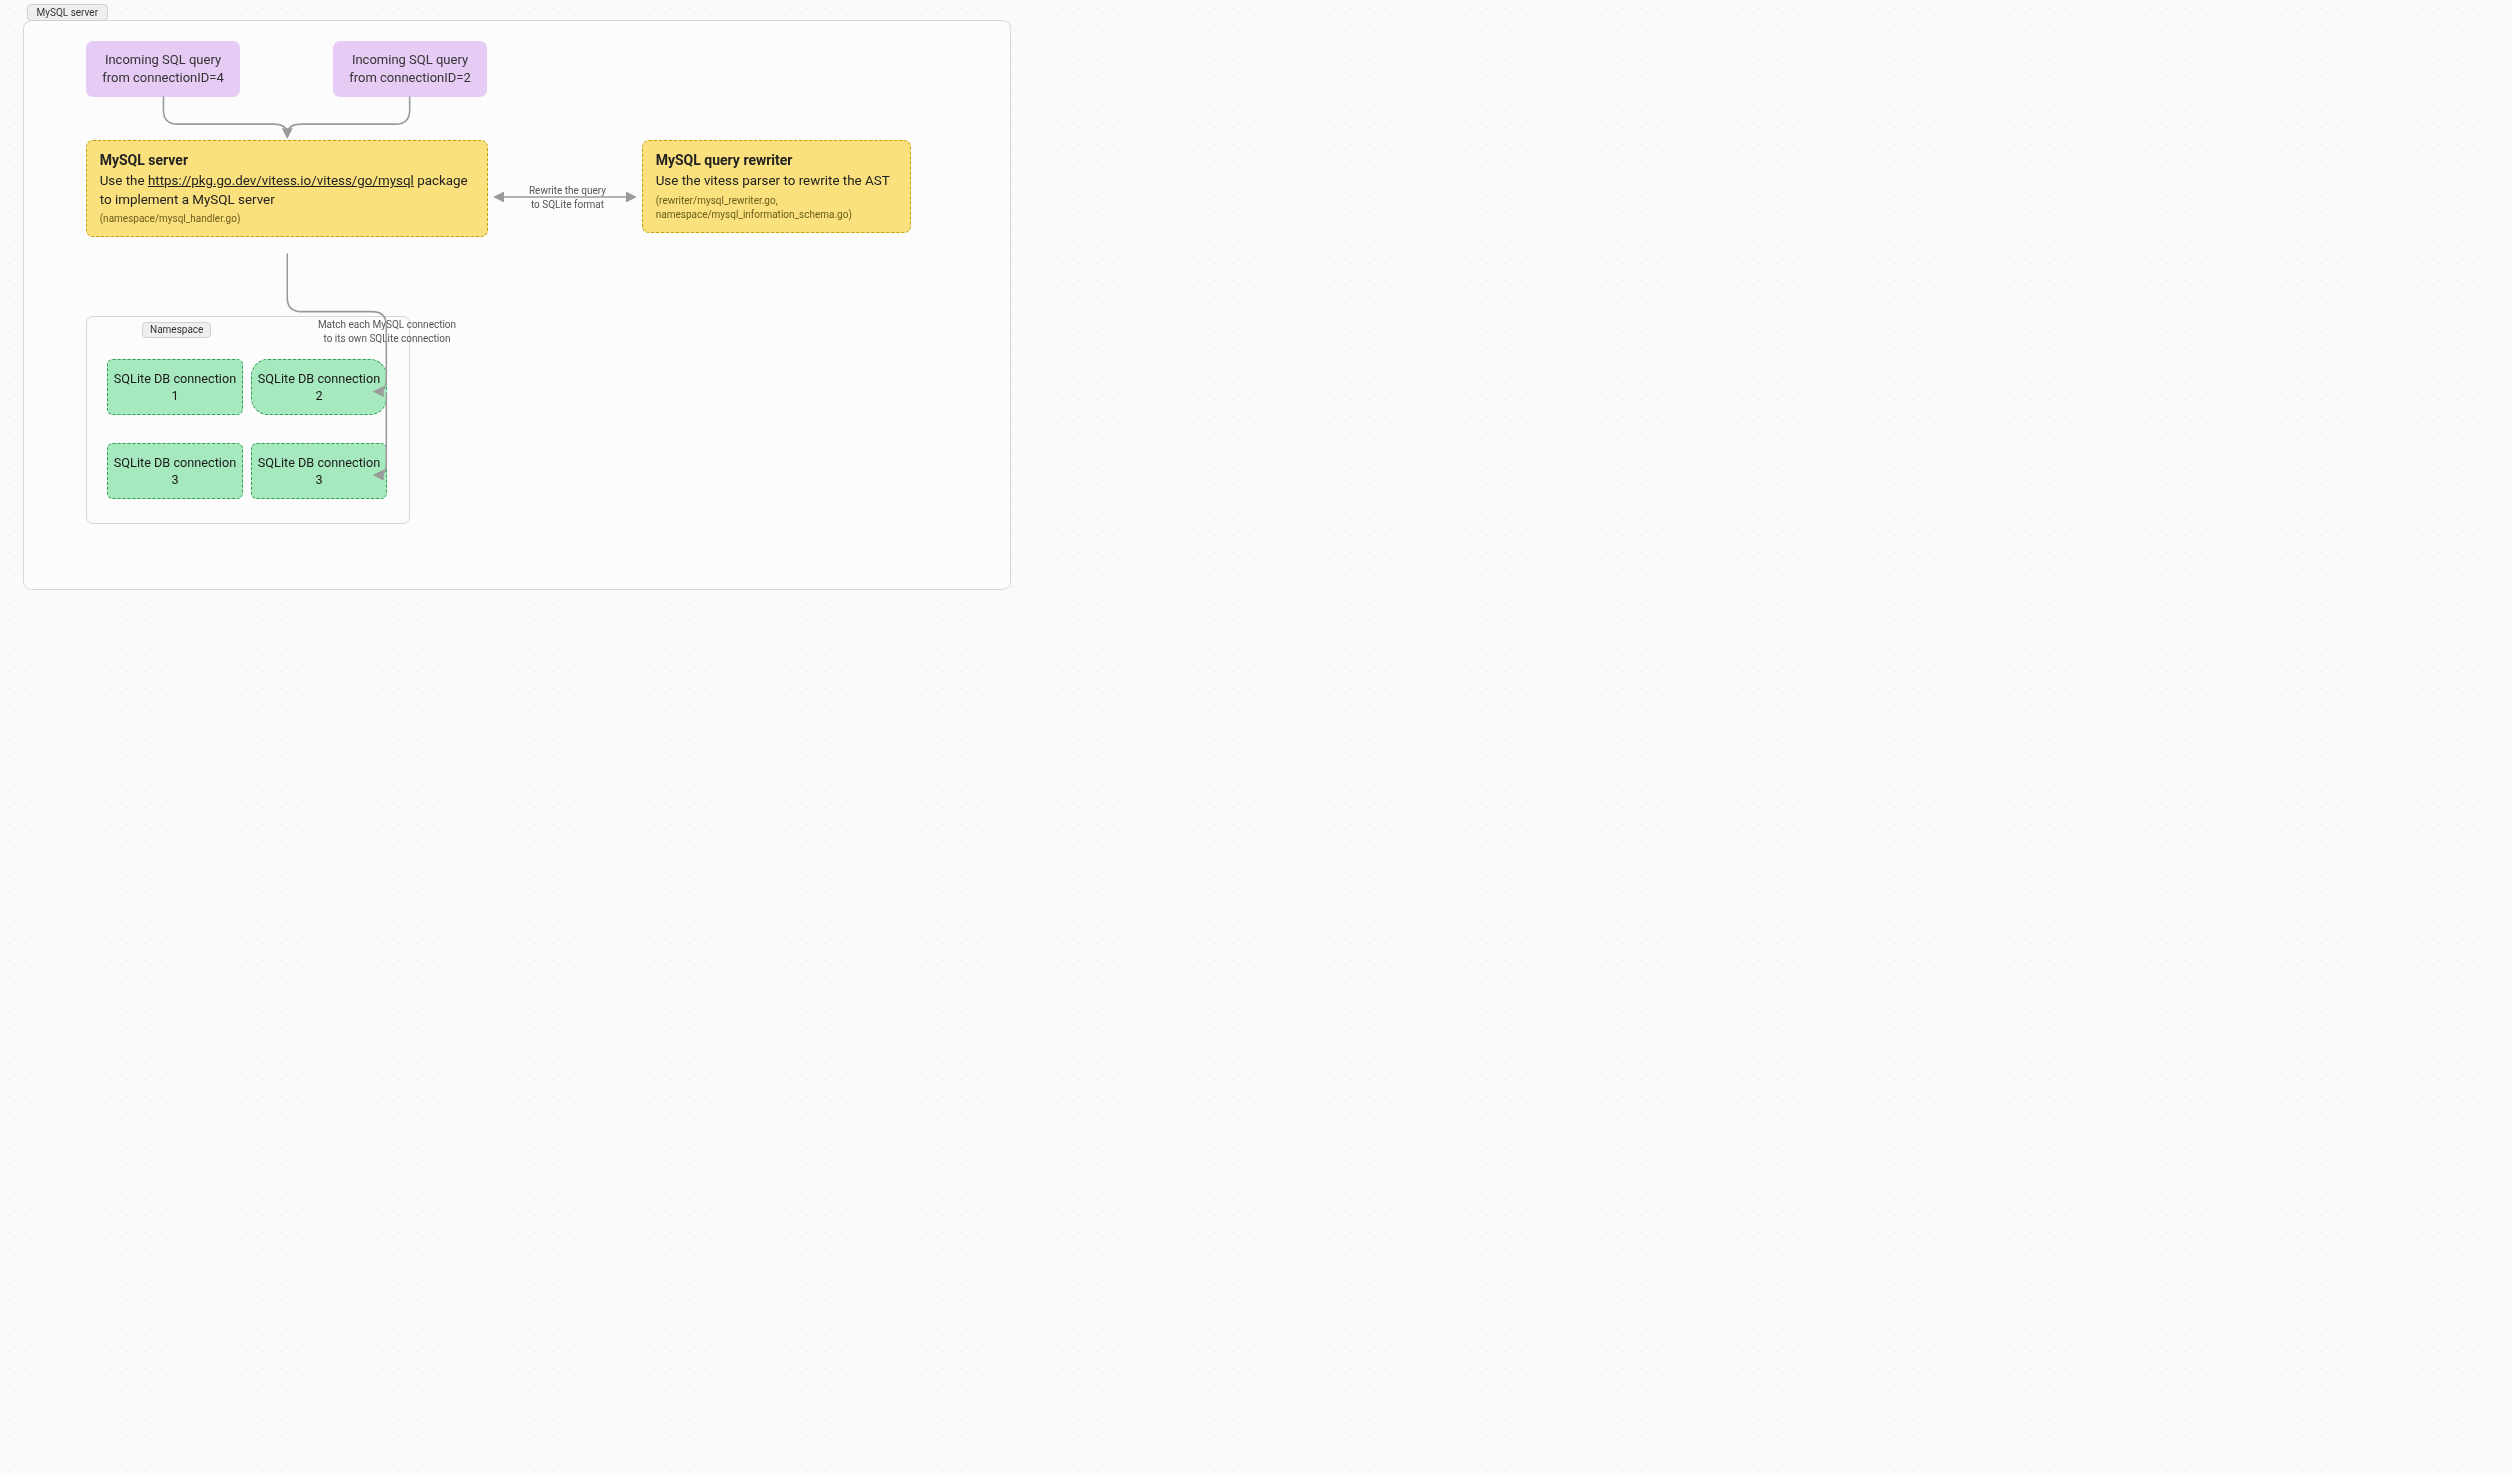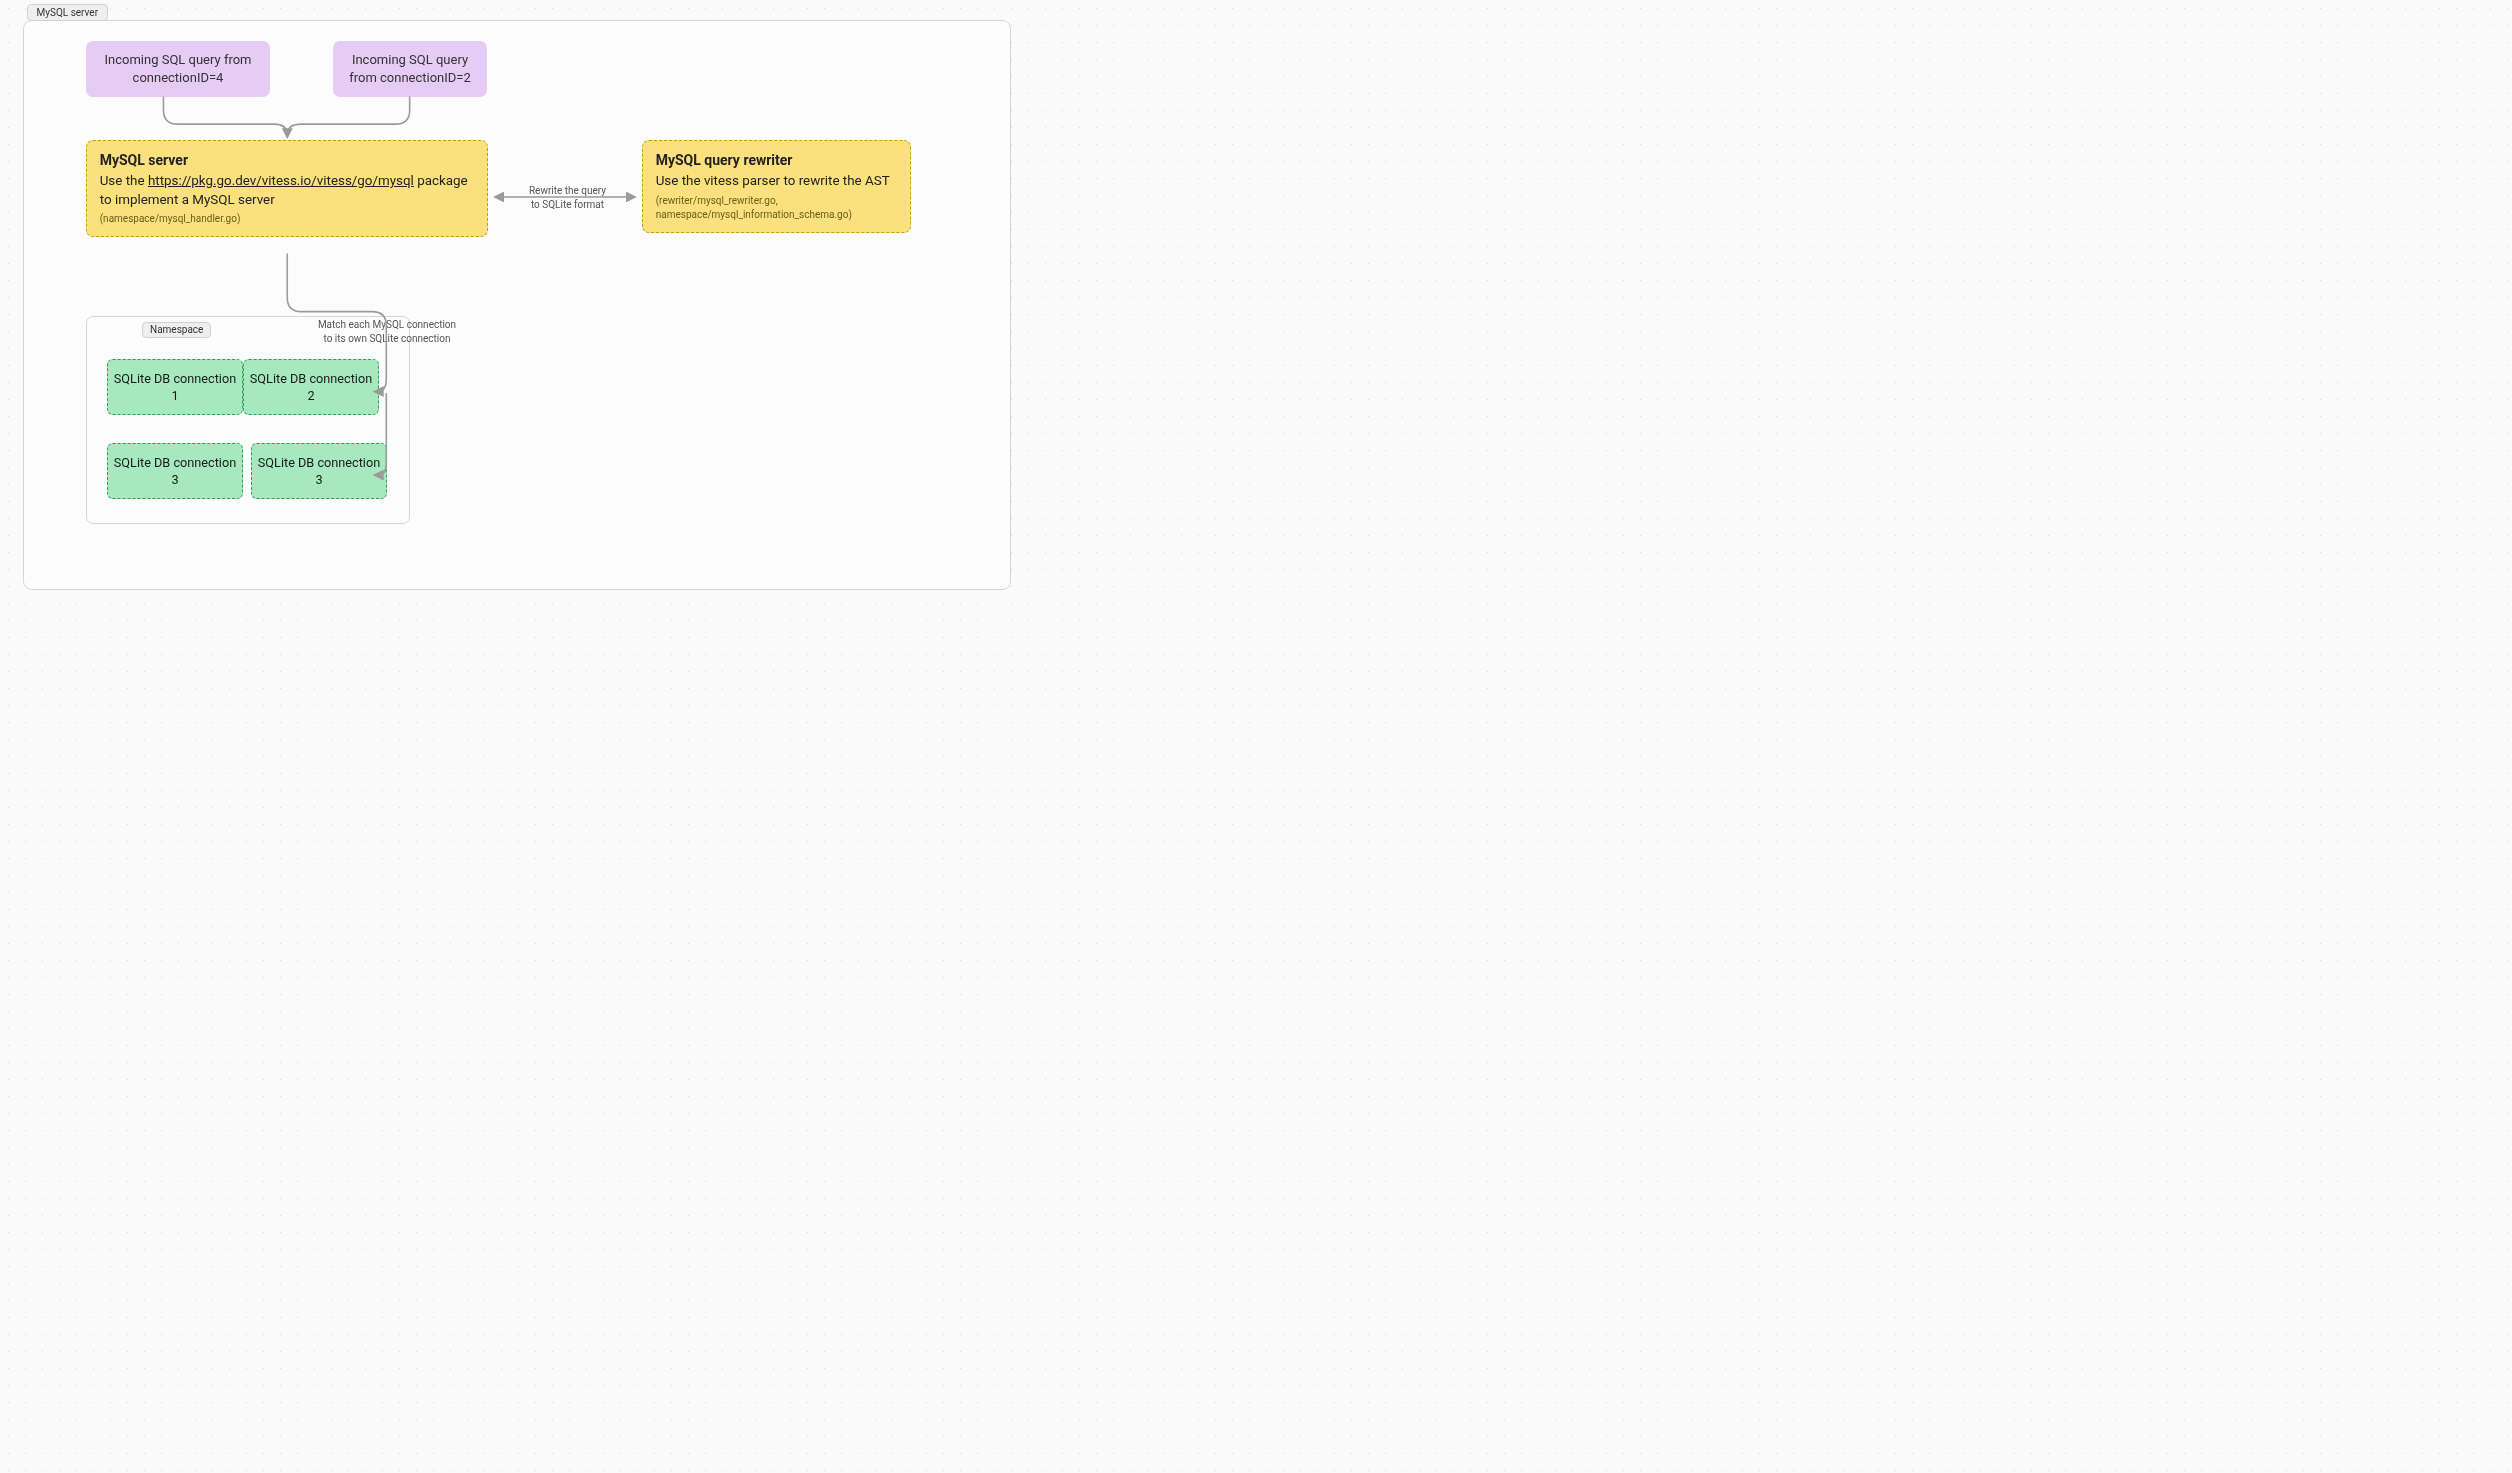--- a/index.html
+++ b/index.html
@@ -125,21 +125,21 @@
   .arrowhead { fill: #9a9a9a; }
 </style>
 </head>
 <body>
 
 <div class="canvas">
 
   <div class="frame"></div>
   <div class="frame-label">MySQL server</div>
 
-  <div class="node purple" style="left:86px; top:41px; width:184px;">Incoming SQL query from connectionID=4</div>
+  <div class="node purple" style="left:86px; top:41px; width:154px;">Incoming SQL query from connectionID=4</div>
 
   <div class="node purple" style="left:333px; top:41px; width:154px;">Incoming SQL query from connectionID=2</div>
 
   <div class="node yellow" style="left:86px; top:140px; width:402px;">
     <div class="title">MySQL server</div>
     <div class="body">
       <span>Use the </span><a href="#">https://pkg.go.dev/vitess.io/vitess/go/mysql</a><span> package to implement a MySQL server</span>
     </div>
     <div class="note">(namespace/mysql_handler.go)</div>
   </div>
@@ -147,21 +147,21 @@
   <div class="node yellow" style="left:642px; top:140px; width:269px;">
     <div class="title">MySQL query rewriter</div>
     <div class="body">Use the vitess parser to rewrite the AST</div>
     <div class="note">(rewriter/mysql_rewriter.go, namespace/mysql_information_schema.go)</div>
   </div>
 
   <div class="inner-frame" style="left:86px; top:316px; width:324px; height:208px;">
     <div class="inner-frame-label">Namespace</div>
 
     <div class="green" style="left:20px; top:42px;">SQLite DB connection 1</div>
-    <div class="green" style="left:156px; top:42px;">SQLite DB connection 2</div>
+    <div class="green" style="left:164px; top:42px;border-radius:17px;">SQLite DB connection 2</div>
     <div class="green" style="left:20px; top:126px;">SQLite DB connection 3</div>
     <div class="green" style="left:164px; top:126px;">SQLite DB connection 3</div>
   </div>
 
   <div class="edge-label" style="left:525px; top:184px; width:85px;">Rewrite the query to SQLite format</div>
 
   <div class="edge-label" style="left:316px; top:318px; width:142px;">Match each MySQL connection to its own SQLite connection</div>
 
   <svg class="edges" viewBox="0 0 1460 850">
     <defs>

